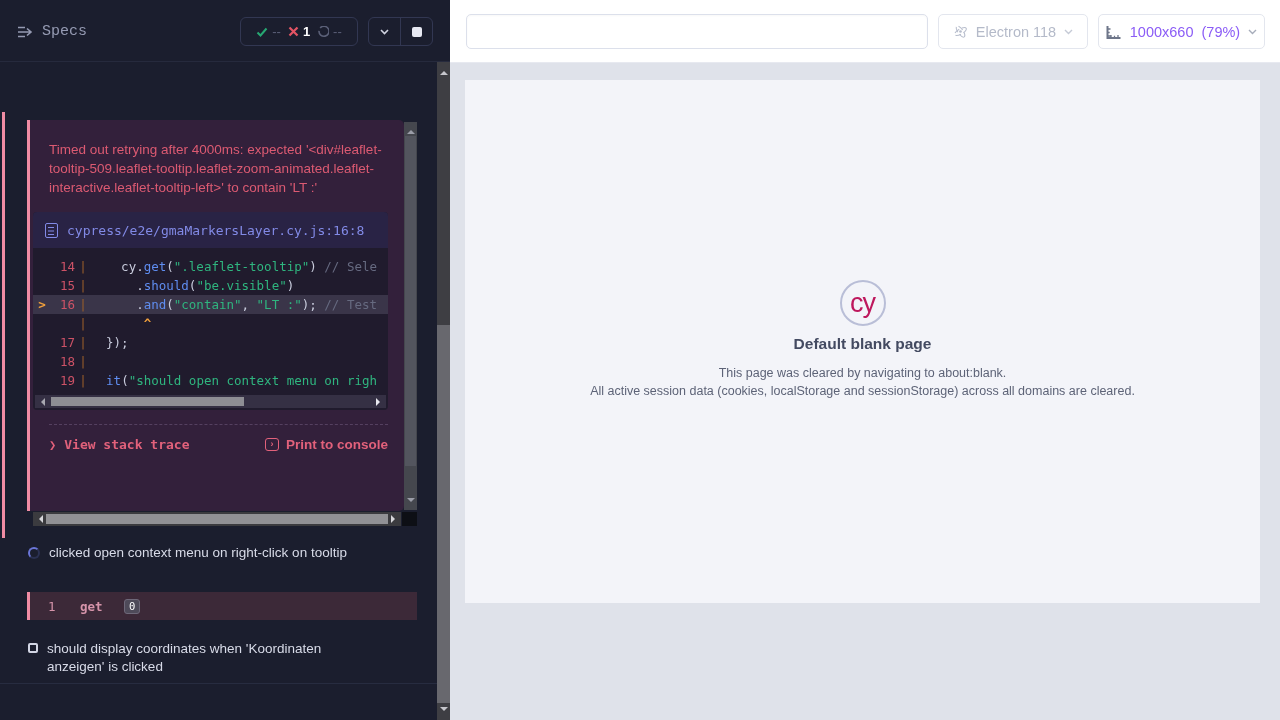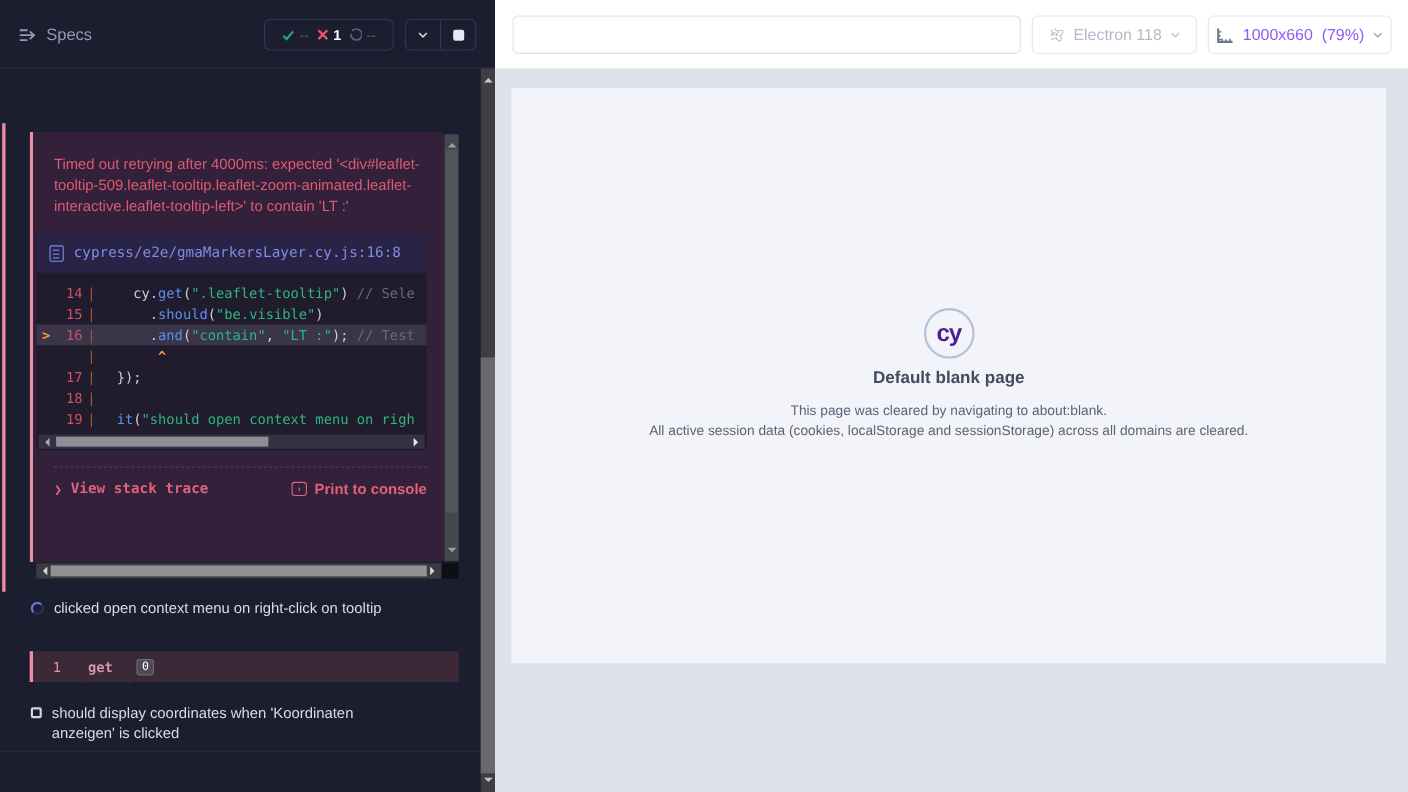--- a/index.html
+++ b/index.html
@@ -4,21 +4,21 @@
 <style>
   * { margin:0; padding:0; box-sizing:border-box; }
   html,body { width:1280px; height:720px; background:#dfe2ea; font-family:"Liberation Sans", sans-serif; }
   #app { position:relative; width:1280px; height:720px; overflow:hidden; }
 
   
   .sidebar { position:absolute; left:0; top:0; width:450px; height:720px; background:#1b1e2e; }
 
   .sb-header { position:absolute; left:0; top:0; width:450px; height:62px; border-bottom:1px solid #262a3d; }
   .menu-icon { position:absolute; left:16px; top:24px; width:18px; height:16px; }
-  .specs-label { position:absolute; left:42px; top:23px; font-size:15px; color:#959ab2; }
+  .specs-label { position:absolute; left:42px; top:23px; font-size:15px; color:#959ab2;font-family:Liberation Mono, monospace; }
   .stats-group { position:absolute; left:240px; top:17px; width:118px; height:29px; border:1px solid #323752; border-radius:6px; display:flex; align-items:center; justify-content:center; gap:7px; }
   .stat { display:flex; align-items:center; gap:4px; font-size:13px; color:#5b6078; }
   .stat .val-strong { color:#ffffff; font-weight:bold; }
   .controls-group { position:absolute; left:368px; top:17px; width:65px; height:29px; border:1px solid #323752; border-radius:6px; display:flex; }
   .ctrl-cell { flex:1; display:flex; align-items:center; justify-content:center; }
   .ctrl-cell + .ctrl-cell { border-left:1px solid #323752; }
   .stop-square { width:10px; height:10px; background:#e7e9f2; border-radius:2px; }
 
   .spec-row { position:absolute; left:0; top:62px; width:437px; height:49px; display:flex; align-items:center; padding:0 20px 0 16px; box-shadow:0 3px 6px rgba(0,0,0,.3); }
   .doc-icon { width:16px; height:18px; background:#868ba4; border-radius:3px; position:relative; margin-right:10px; flex:none; }
@@ -96,21 +96,21 @@
   .right-pane { position:absolute; left:450px; top:0; width:830px; height:720px; }
   .top-bar { position:absolute; left:0; top:0; width:830px; height:63px; background:#ffffff; border-bottom:1px solid #e7e9f0; }
   .url-input { position:absolute; left:16px; top:14px; width:462px; height:35px; border:1px solid #dce0eb; border-radius:5px; background:#fff; outline:none; padding:0 10px; font-size:14px; color:#3c4158; box-shadow:inset 0 1px 2px rgba(0,0,0,.03); }
   .bar-btn { position:absolute; top:14px; height:35px; border:1px solid #e3e6ee; border-radius:5px; background:#fff; display:flex; align-items:center; justify-content:center; gap:8px; cursor:pointer; }
   .browser-btn { left:488px; width:150px; color:#b4bac9; font-size:14.5px; }
   .viewport-btn { left:648px; width:167px; color:#8b5cf6; font-size:14.5px; }
   .chev { width:9px; height:6px; flex:none; }
   .stage { position:absolute; left:0; top:63px; width:830px; height:657px; background:#dfe2ea; }
   .aut-iframe { position:absolute; left:15px; top:17px; width:795px; height:523px; background:#f3f4f9; }
   .blank-content { position:absolute; left:0; right:0; top:200px; text-align:center; }
-  .cy-logo { width:46px; height:46px; margin:0 auto; border:2px solid #b9bed7; border-radius:50%; color:#4c1d95; font-size:22px; line-height:42px; font-weight:bold; letter-spacing:-1px; }
+  .cy-logo { width:46px; height:46px; margin:0 auto; border:2px solid #b9bed7; border-radius:50%; color:#be185d; font-size:27px; line-height:42px; font-weight:normal; letter-spacing:-1px; }
   .blank-title { margin-top:9px; font-size:15.5px; font-weight:bold; color:#434a61; }
   .blank-line1 { margin-top:13px; font-size:12.5px; color:#5d6377; }
   .blank-line2 { margin-top:4px; font-size:12.5px; color:#5d6377; }
 </style>
 </head>
 <body>
 
 <div id="app">
 
   <div class="sidebar">

